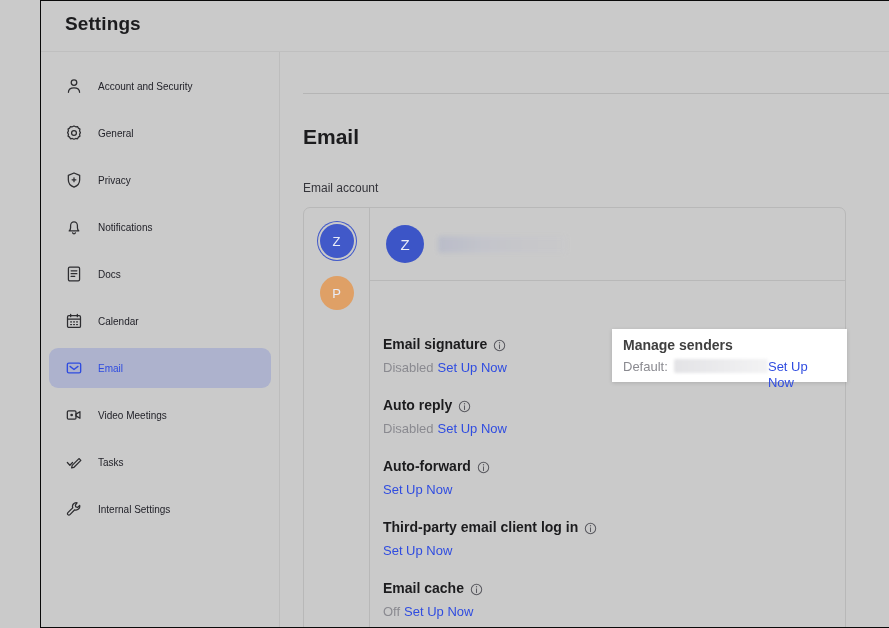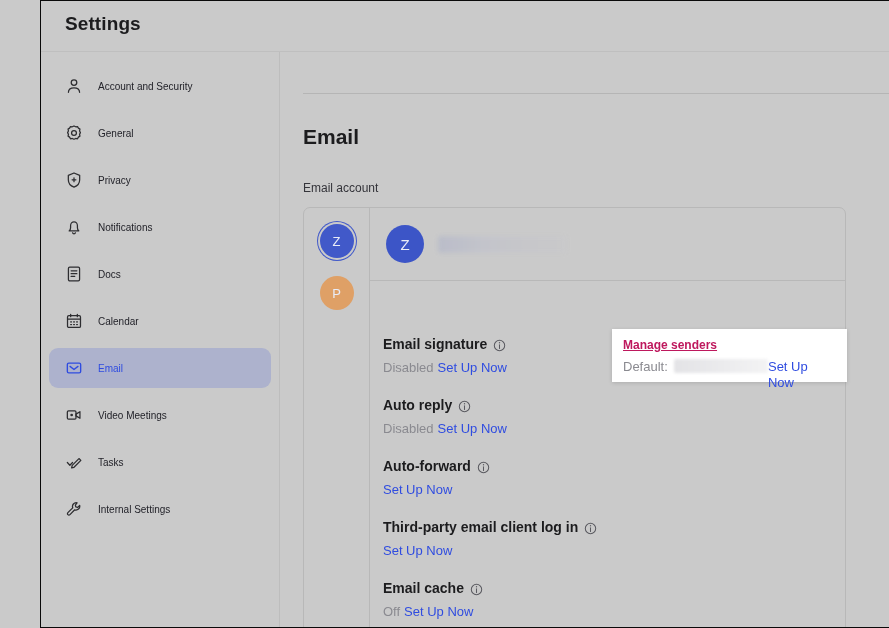--- a/index.html
+++ b/index.html
@@ -244,25 +244,24 @@
     top: 277px;
     width: 235px;
     height: 53px;
     background: #ffffff;
     box-shadow: 0 1px 4px rgba(0,0,0,.14);
     box-sizing: border-box;
     padding: 8px 11px 0 11px;
     z-index: 5;
   }
   .popup-title {
-    font-size: 12px;
+    font-size: 14px;
     font-weight: bold;
-    color: #be185d;
+    color: #404040;
     line-height: 17px;
-    text-decoration: underline;
   }
   .popup-row {
     margin-top: 5px;
     display: flex;
     font-size: 13px;
     color: #8a8a90;
     line-height: 16px;
   }
   .popup-redacted {
     margin-left: 6px;

